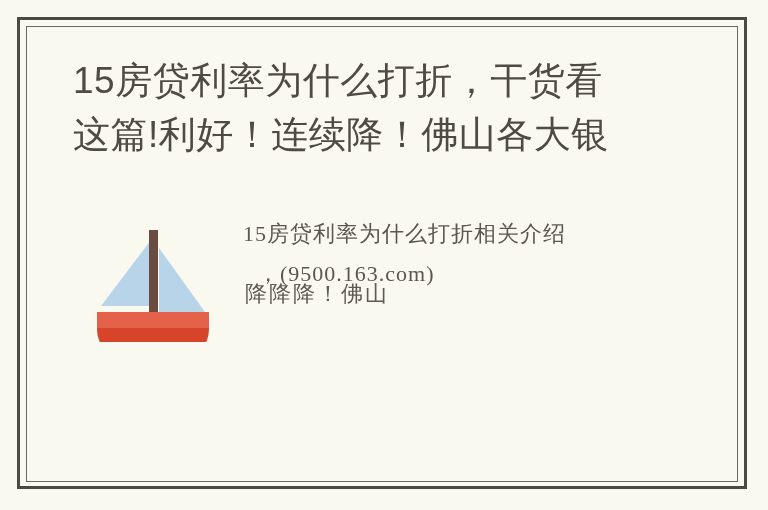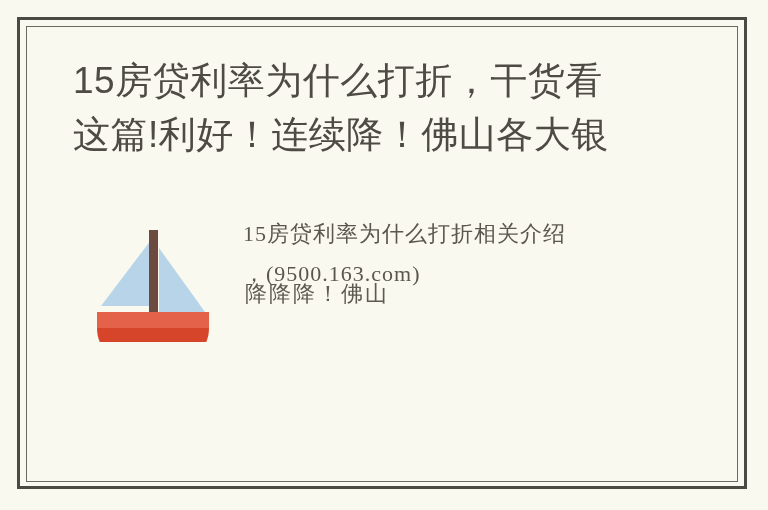--- a/index.html
+++ b/index.html
@@ -101,21 +101,21 @@
     line-height: 50px;
     color: #5a574e;
     white-space: nowrap;
   }
   .body-line {
     display: block;
     height: 50px;
     letter-spacing: 1px;
   }
   .body-line.ln1 { position: absolute; left: 0; top: 18px; }
-  .body-line.ln2 { position: absolute; left: 0; top: 58px; text-align: center; }
+  .body-line.ln2 { position: absolute; left: 14px; top: 58px; text-align: center; }
   .body-line.ln3 { position: absolute; left: 0; top: 98px; }
   .body-line.ln4 { position: absolute; left: 0; top: 148px; }
   .body-line.ln5 { position: absolute; left: 0; top: 198px; }
 
   
   .overlay-layer {
     position: absolute;
     left: 196px;
     top: 0;
     width: 500px;

